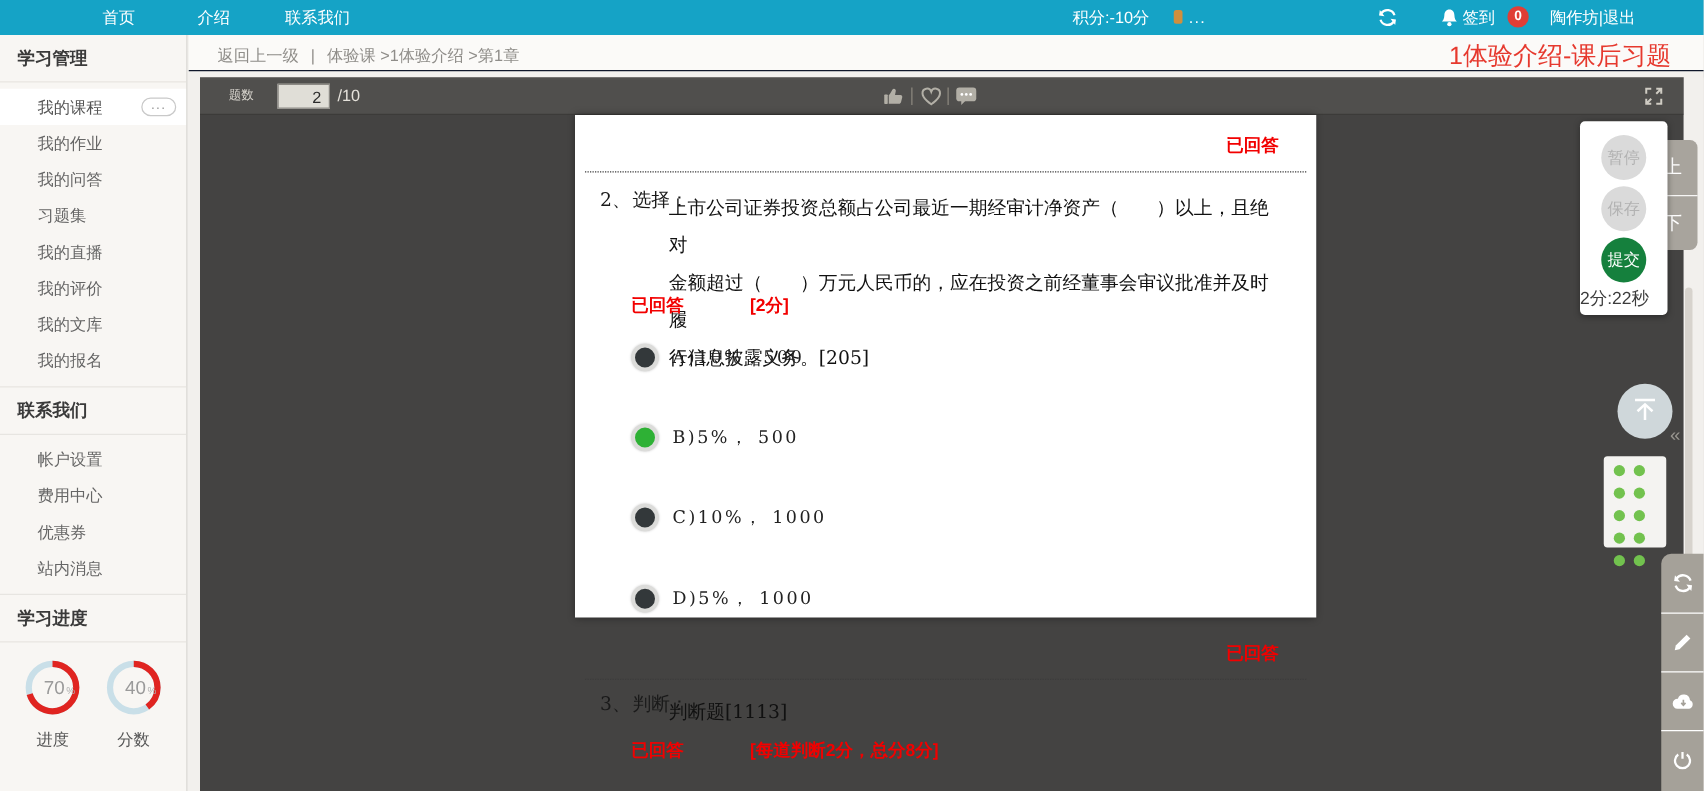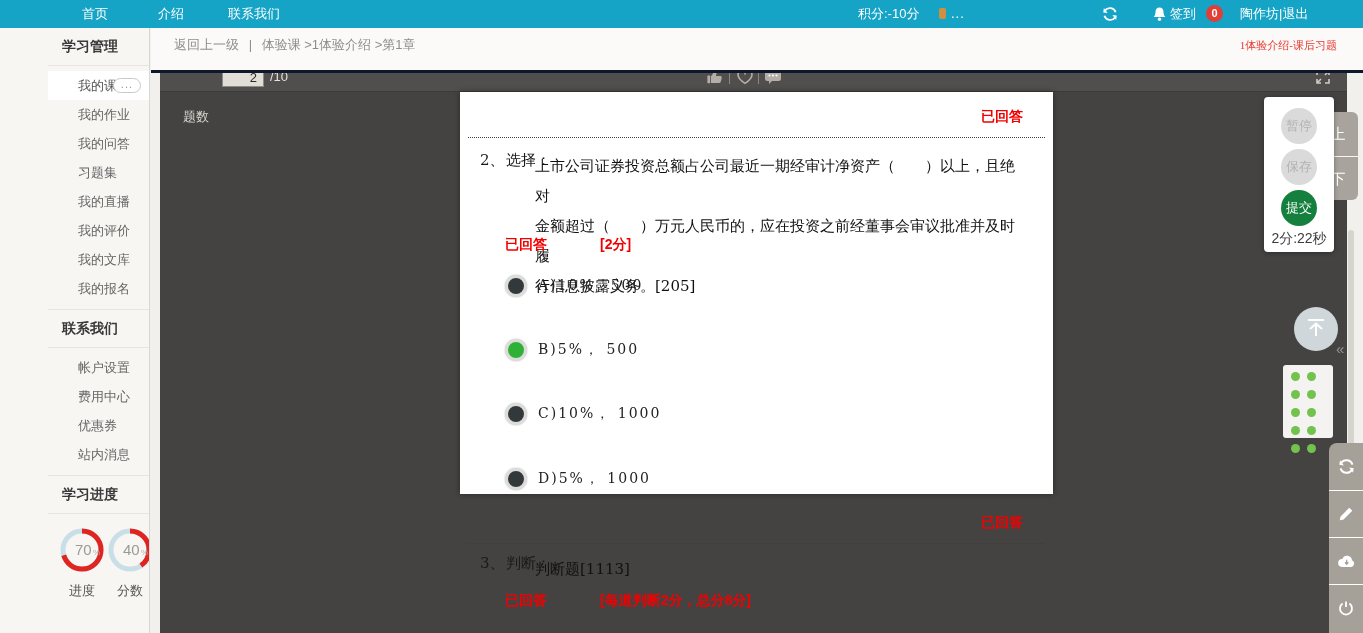--- a/index.html
+++ b/index.html
@@ -8,43 +8,43 @@
   #stage { position:relative; width:1363px; height:633px; }
 
   
   #topbar { position:absolute; left:0; top:0; width:1363px; height:28px; background:#15a3c6; color:#fff; font-size:13px; z-index:30;padding-left:19px; }
   #topbar .titem { position:absolute; top:0; line-height:28px; color:#fff; cursor:pointer; }
   #topbar .orange-dot { position:absolute; width:7px; height:11px; background:#d08f3e; border-radius:2px; top:8px; }
   .badge { position:absolute; top:5px; width:17px; height:17px; border-radius:50%; background:#e03e36; color:#fff; font-size:11px; font-weight:bold; text-align:center; line-height:17px; }
   .tsvg { position:absolute; top:6px; }
 
   
-  #sidebar { position:absolute; left:0; top:28px; width:150px; height:605px; background:#f8f6f3; border-right:1px solid #d9d7d3; z-index:20; overflow:hidden;padding-left:48px; }
+  #sidebar { position:absolute; left:0; top:28px; width:150px; height:605px; background:#f8f6f3; border-right:1px solid #d9d7d3; z-index:20; overflow:hidden; }
   .side-header { font-size:14px; font-weight:bold; color:#3a3a3a; padding:10px 14px 9px 14px; border-bottom:1px solid #e7e5e1; }
   .side-sect { border-top:1px solid #e7e5e1; }
   .side-item { position:relative; height:29px; line-height:29px; padding-left:30px; font-size:13px; color:#666; cursor:pointer; }
   .side-item.active { background:#fff; color:#555; }
   .more-pill { position:absolute; right:8px; top:7px; height:15px; line-height:11px; padding:0 7px; border:1px solid #c9c9c9; border-radius:8px; background:#fff; color:#999; font-size:11px; letter-spacing:1px; }
   .side-list { padding:5px 0 6px 0; }
   #progress-row { display:flex; justify-content:space-around; padding:12px 10px 0 10px; }
   .ring-wrap { text-align:center; }
   .ring-val { fill:#9a9a9a; font-size:15px; font-family:"Liberation Sans",sans-serif; }
   .ring-pct { fill:#b0b0b0; font-size:8px; }
   .ring-label { font-size:13px; color:#555; margin-top:4px; }
 
   
-  #cheader { position:absolute; left:151px; top:28px; width:1212px; height:45px; background:#fbfaf8; border-bottom:3px solid #0f172a; z-index:10; }
+  #cheader { position:absolute; left:151px; top:28px; width:1212px; height:29px; background:#fbfaf8; border-bottom:1px solid #0f172a; z-index:10; }
   #breadcrumb { position:absolute; left:23px; top:0; line-height:34px; font-size:13px; color:#8f8d89; }
   #breadcrumb span { margin-right:6px; }
-  #page-title { position:absolute; right:26px; top:0; line-height:34px; font-size:11px; color:#e6392e;font-family:Liberation Serif, serif; }
+  #page-title { position:absolute; right:26px; top:0; line-height:34px; font-size:20px; color:#e6392e; }
 
   
   #quiz { position:absolute; left:160px; top:62px; width:1187px; height:571px; background:#444342; z-index:5; }
   #qtoolbar { position:absolute; left:0; top:0; width:100%; height:30px; background:#504f4d; border-bottom:1px solid rgba(0,0,0,.25); }
-  #qtoolbar .lbl { position:absolute; left:23px; top:0; line-height:30px; font-size:13px; color:#d8d5ce;margin-top:40px; }
+  #qtoolbar .lbl { position:absolute; left:23px; top:0; line-height:30px; font-size:10px; color:#d8d5ce; }
   #qnum-input { position:absolute; left:62px; top:5px; width:42px; height:20px; background:#e0ded7; border:1px solid #8c8a85; font-size:13px; color:#2b2b2b; text-align:right; padding-right:6px; }
   #qtoolbar .total { position:absolute; left:110px; top:0; line-height:30px; font-size:13px; color:#e5e2db; }
   .qt-ico { position:absolute; top:7px; cursor:pointer; }
   .qt-sep { position:absolute; top:8px; width:1px; height:14px; background:#8b887f; }
   #fullscreen-btn { position:absolute; right:2px; top:7px; cursor:pointer; }
 
   
   #qpanel { position:absolute; left:300px; top:30px; width:593px; height:402px; background:#fff; box-shadow:0 0 6px rgba(0,0,0,.4); font-family:"DejaVu Serif", serif; }
   .red { color:#f20000; font-weight:bold; font-size:14px; font-family:"Liberation Sans",sans-serif; }
   .status-right { position:absolute; right:30px; }
@@ -57,21 +57,21 @@
   .opt-radio.sel { background:#2eb135; }
   .opt-label { position:absolute; left:33px; top:2px; font-size:14px; color:#222; letter-spacing:2px; white-space:nowrap; }
 
   
   #updown { position:absolute; left:1318px; top:112px; width:40px; height:88px; background:#a8a49d; border-radius:6px; z-index:24; }
   #updown .ud { height:44px; line-height:44px; text-align:center; color:#fff; font-size:15px; cursor:pointer; }
   #updown .ud + .ud { border-top:1px solid rgba(255,255,255,.9); }
   #ctrlpanel { position:absolute; left:1264px; top:97px; width:70px; height:155px; background:#fff; border-radius:4px; box-shadow:0 1px 5px rgba(0,0,0,.35); z-index:25; }
   .cbtn { position:absolute; left:17px; width:36px; height:36px; border-radius:50%; background:#dadada; color:#b2b2b2; font-size:13px; display:flex; align-items:center; justify-content:center; cursor:pointer; }
   .cbtn.submit { background:#15803d; color:#fff; }
-  #timer { position:absolute; left:0; width:70px; top:133px; text-align:center; font-size:14px; color:#3c3c3c; }
+  #timer { position:absolute; left:0; width:70px; top:133px; font-size:14px; color:#3c3c3c; }
   #backtop { position:absolute; left:1294px; top:307px; width:44px; height:44px; border-radius:50%; background:#cfd7da; z-index:24; cursor:pointer; display:flex; align-items:center; justify-content:center; }
   #collapse-handle { position:absolute; left:1336px; top:340px; color:#98958f; font-size:15px; z-index:24; cursor:pointer; }
   #navpanel { position:absolute; left:1283px; top:365px; width:50px; height:73px; background:#f4f3f1; border-radius:3px; z-index:24; padding:7px 0 0 8px; }
   .qdot { float:left; width:9px; height:9px; border-radius:50%; background:#72c24e; margin:0 7px 9px 0; cursor:pointer; }
 
   
   #vtoolbar { position:absolute; left:1329px; top:443px; width:34px; height:190px; background:#a5a199; border-top-left-radius:8px; z-index:26; }
   .vcell { height:47px; display:flex; align-items:center; justify-content:center; cursor:pointer; }
   .vcell + .vcell { border-top:1px solid #fff; }
 

